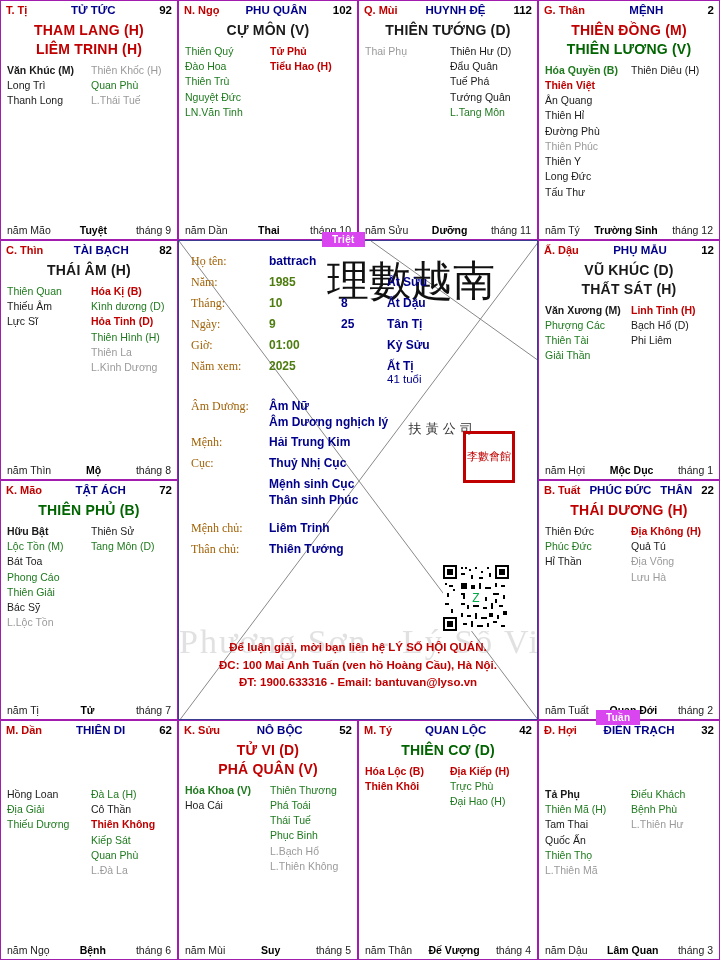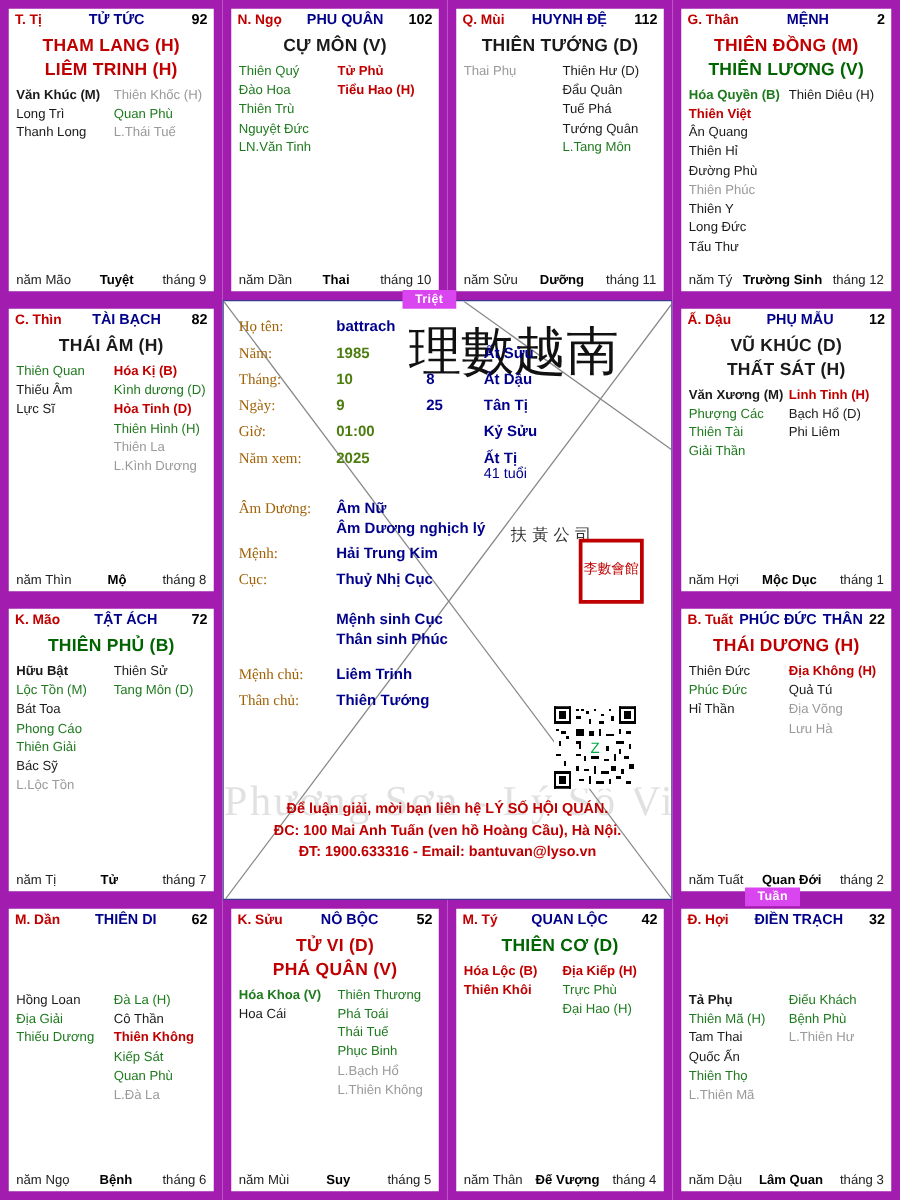--- a/index.html
+++ b/index.html
@@ -13,21 +13,21 @@
     overflow:hidden;
   }
   .chart{
     position:absolute;inset:0;
     display:grid;
     grid-template-columns:178px 180px 180px 182px;
     grid-template-rows:240px 240px 240px 240px;
     box-sizing:border-box;
   }
   .cell{
-    border:7px solid #a21caf;
+    border:1px solid #a21caf;
     box-sizing:border-box;
     position:relative;
     padding:0;
     overflow:hidden;
     background:transparent;
   }
   
   .phead{
     display:flex;justify-content:space-between;align-items:baseline;
     padding:3px 5px 0 5px;
@@ -120,21 +120,21 @@
     color:#333;
     line-height:1.25;
     text-align:center;
     z-index:2;
   }
   .seal{
     position:absolute;right:22px;top:190px;
     width:46px;height:46px;
     border:3px solid #c00000;
     color:#c00000;
-    font-family:Liberation Mono, monospace;
+    font-family:Liberation Sans, sans-serif;
     font-size:11px;
     display:flex;align-items:center;justify-content:center;
     text-align:center;
     line-height:1.05;
     z-index:3;
   }
   .qr{
     position:absolute;right:28px;bottom:88px;
     width:66px;height:66px;
     z-index:3;
@@ -448,21 +448,21 @@
       <div class="irow" style="margin-bottom:4px">
         <span class="ilab">Âm Dương:</span>
         <span class="ival3">Âm Nữ</span>
       </div>
       <div class="indent">Âm Dương nghịch lý</div>
 
       <div class="irow">
         <span class="ilab">Mệnh:</span>
         <span class="ival3">Hải Trung Kim</span>
       </div>
-      <div class="irow" style="margin-bottom:20px">
+      <div class="irow" style="margin-bottom:9px">
         <span class="ilab">Cục:</span>
         <span class="ival3">Thuỷ Nhị Cục</span>
       </div>
       <div class="indent" style="margin-bottom:4px">Mệnh sinh Cục</div>
       <div class="indent" style="margin-bottom:16px">Thân sinh Phúc</div>
 
       <div class="irow">
         <span class="ilab">Mệnh chủ:</span>
         <span class="ival3">Liêm Trinh</span>
       </div>

